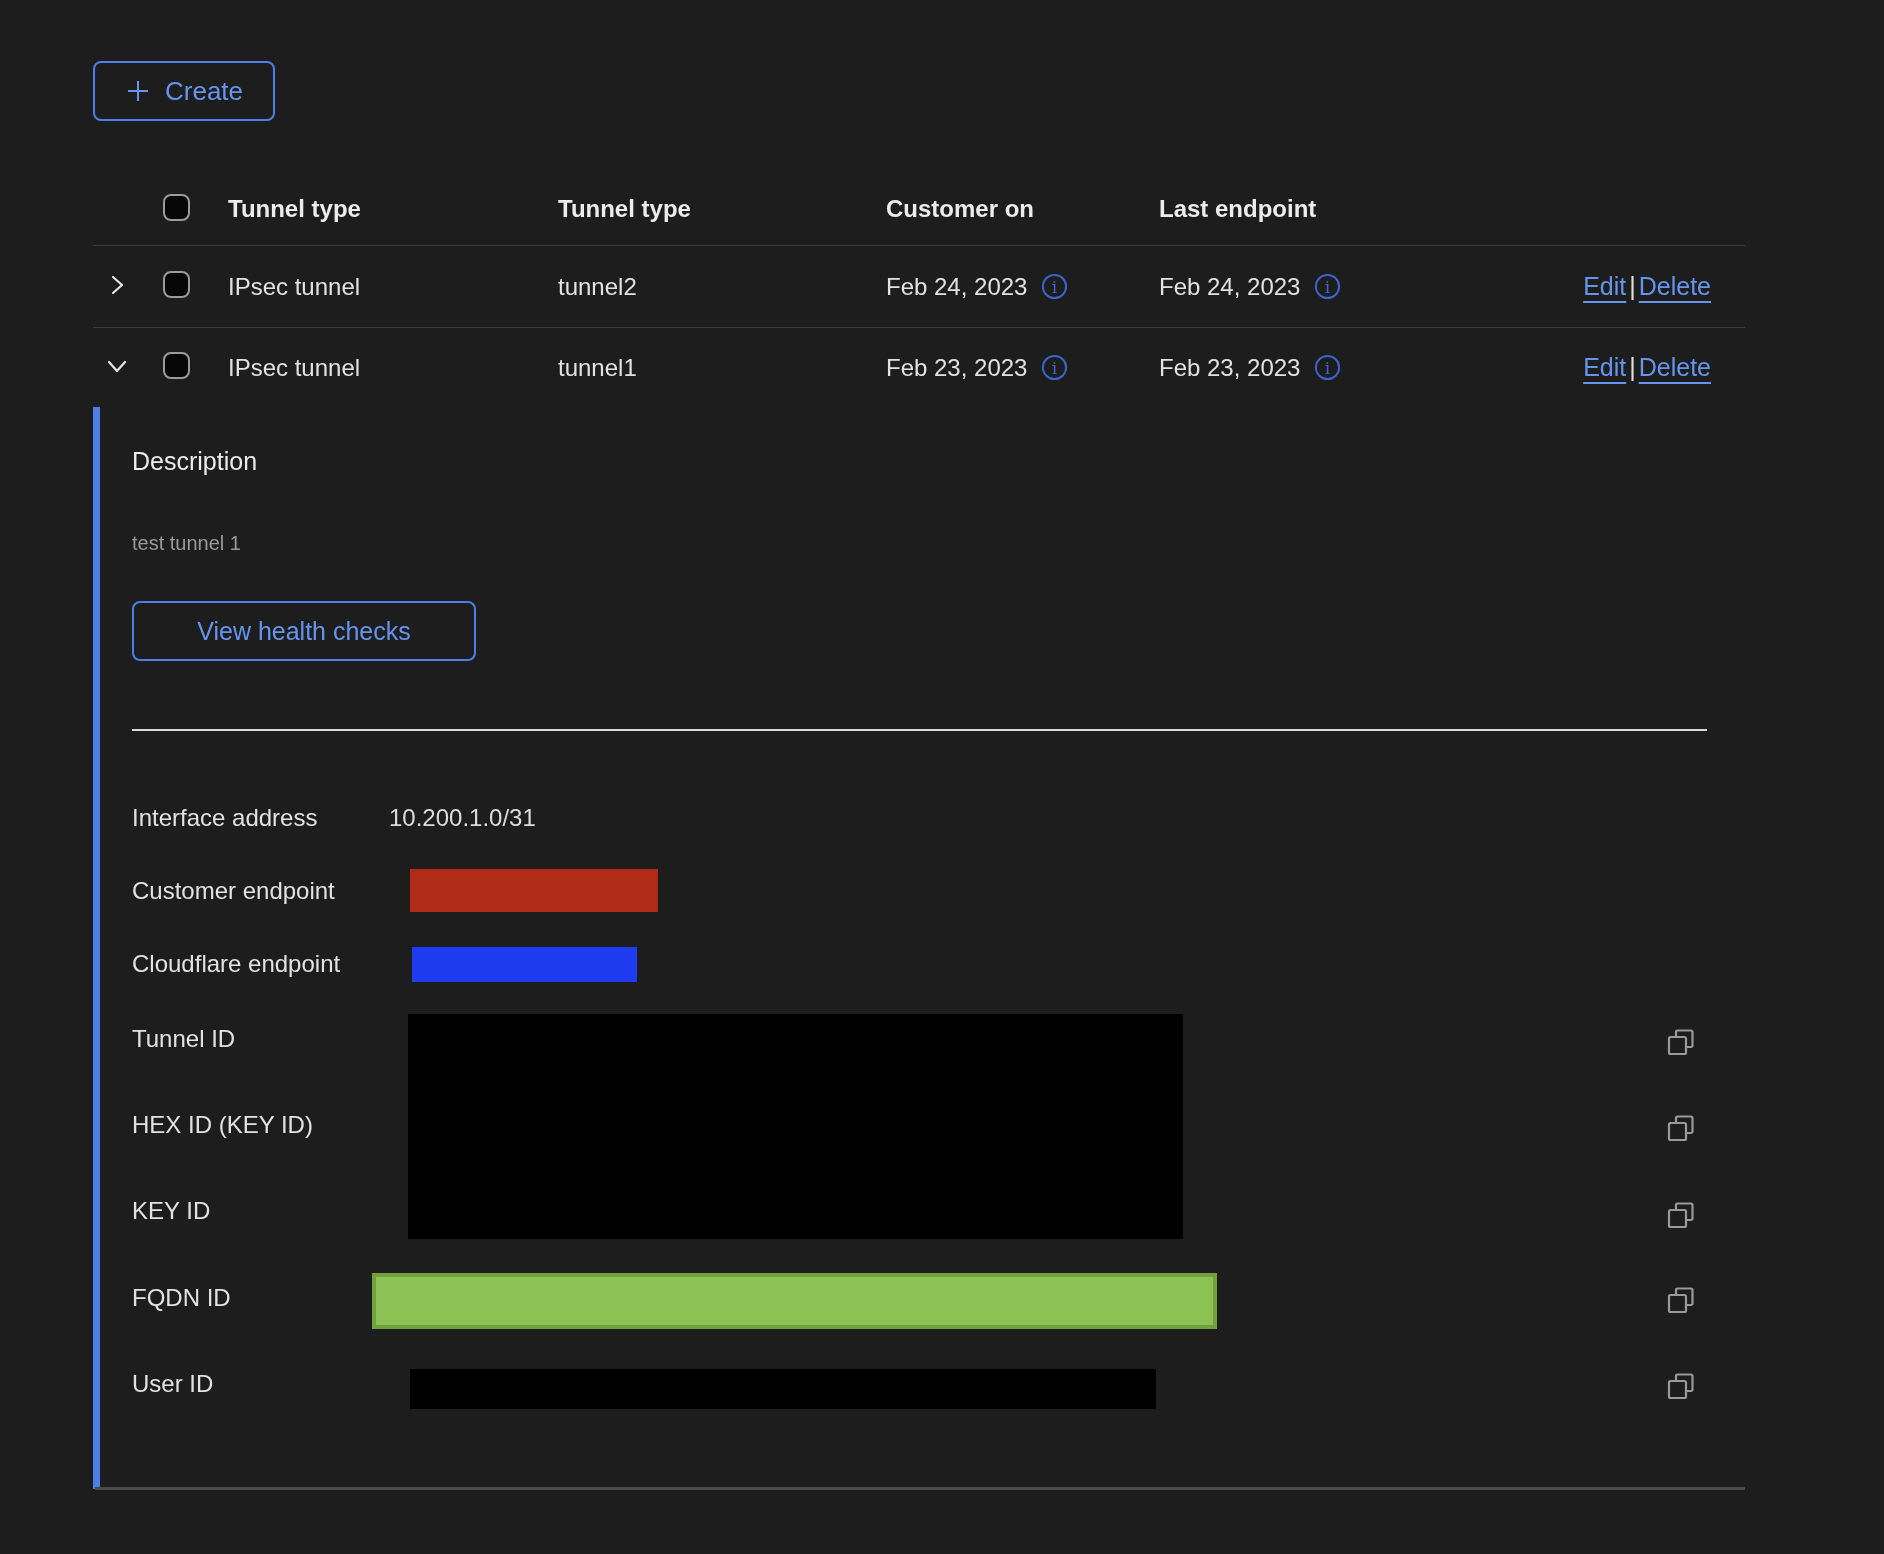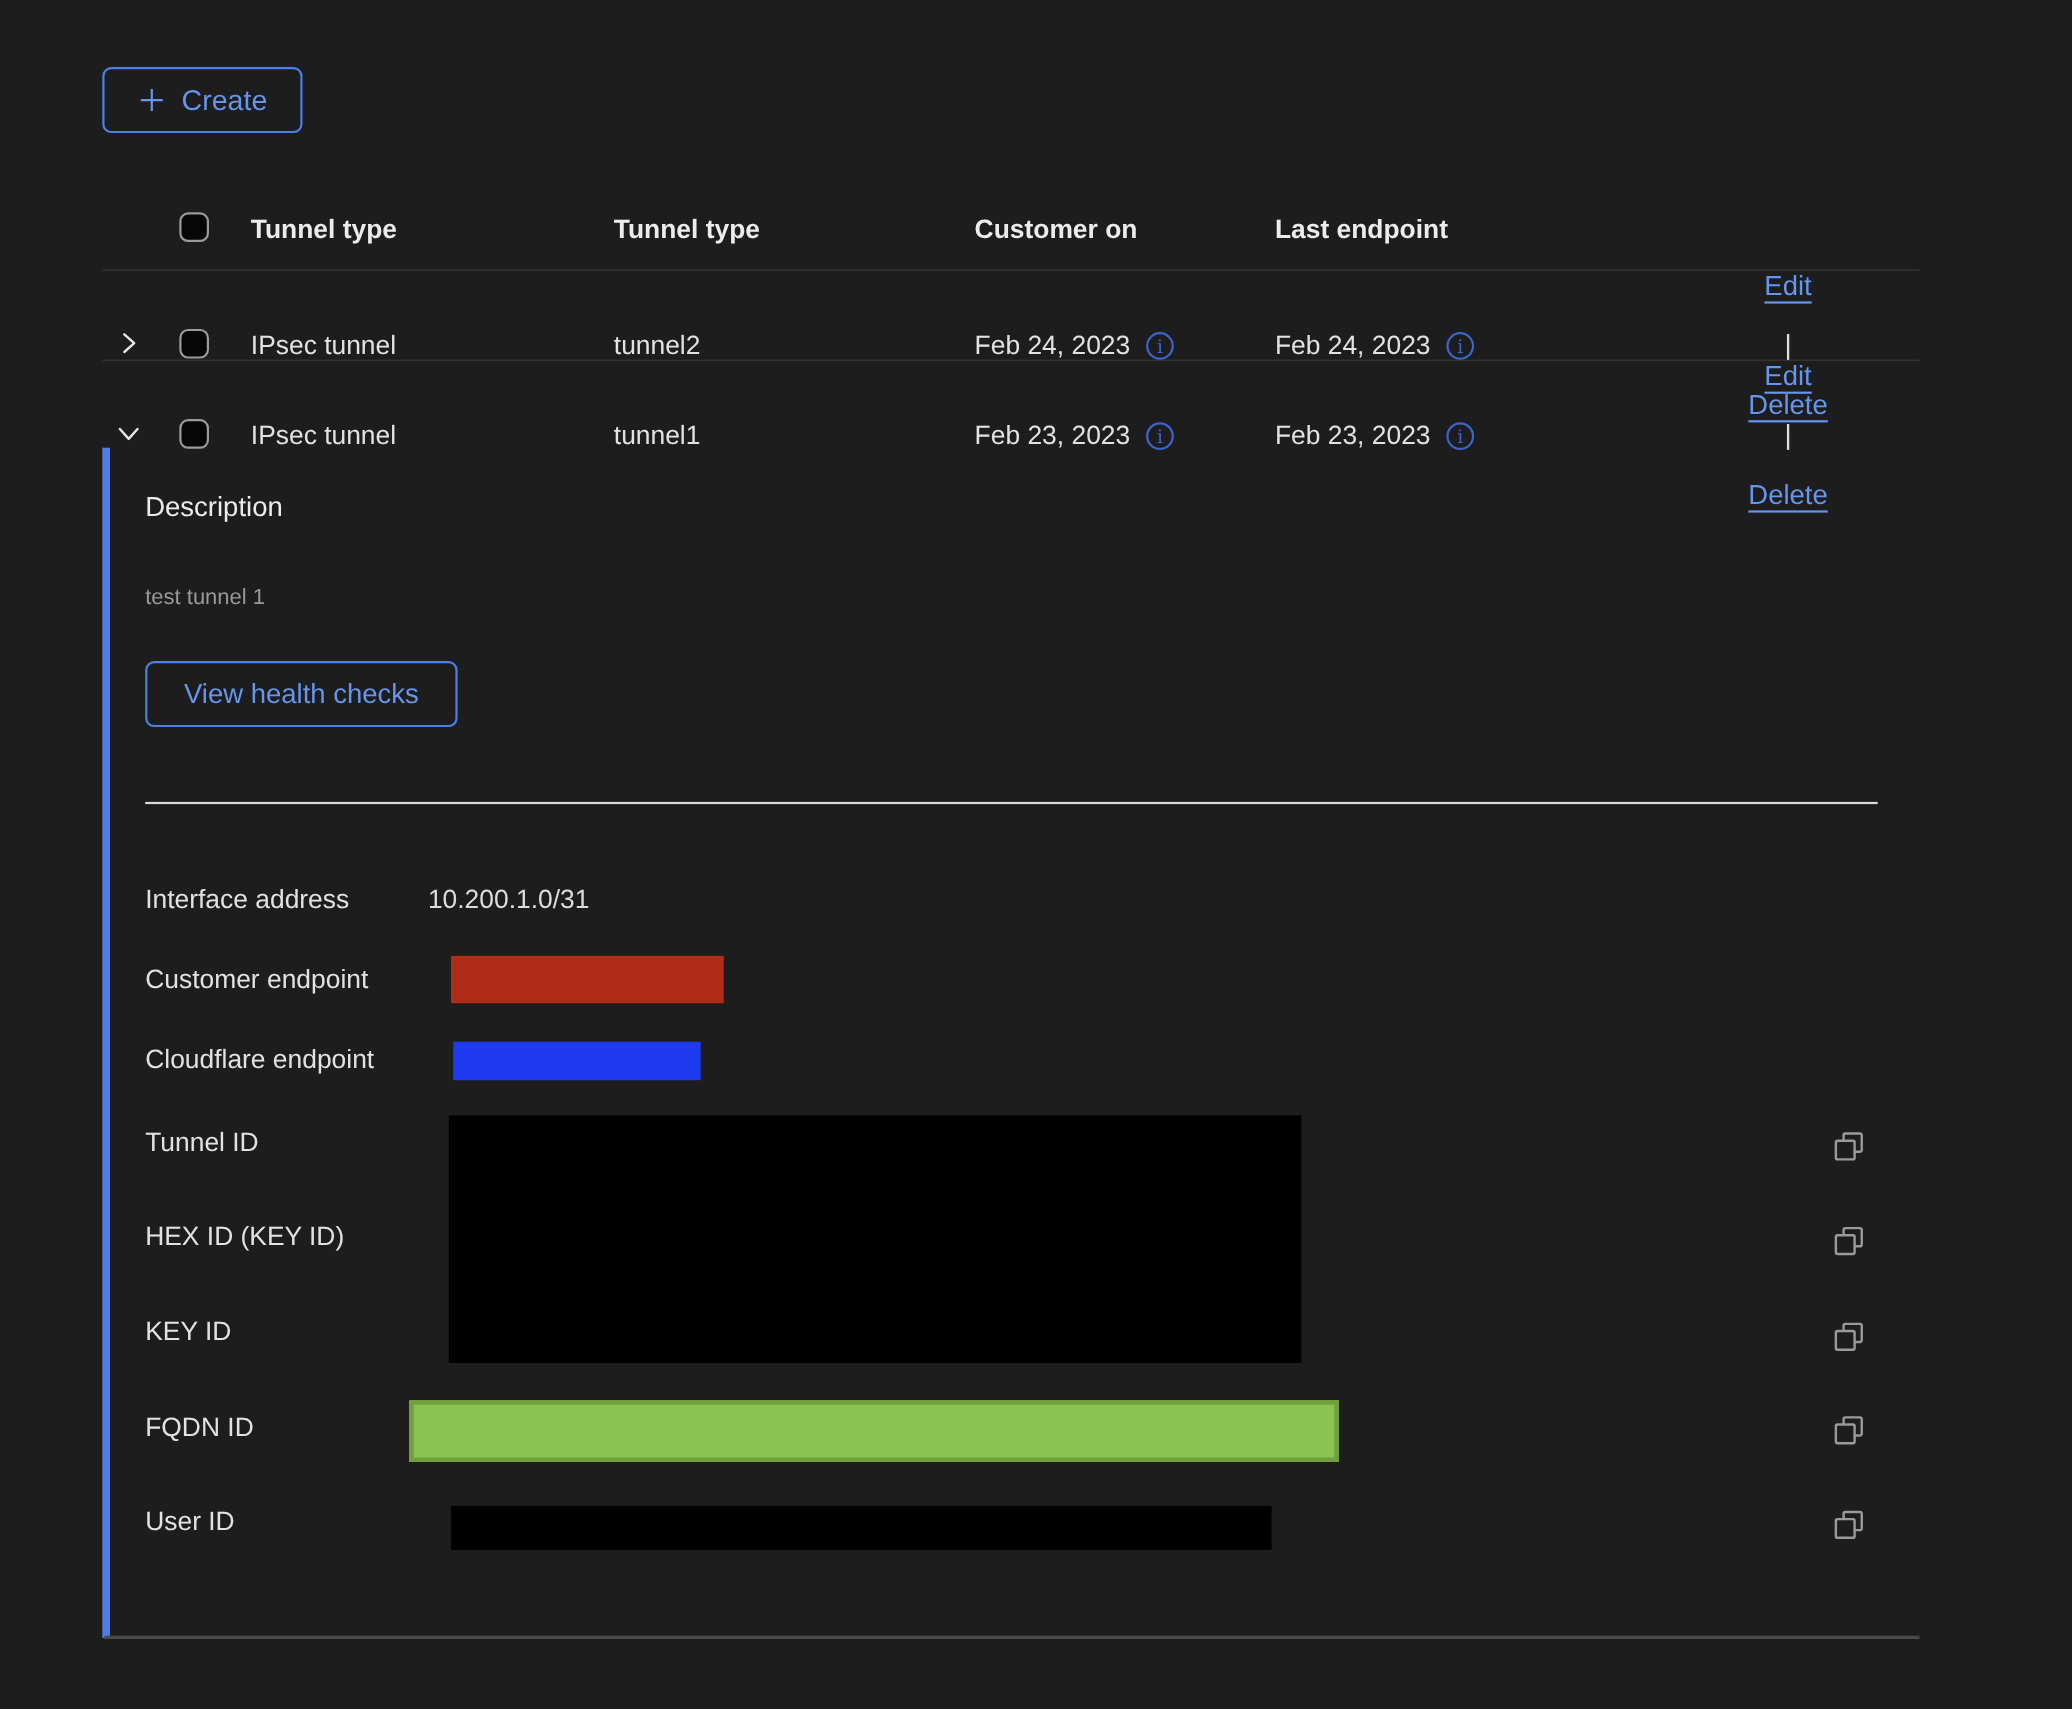--- a/index.html
+++ b/index.html
@@ -37,32 +37,32 @@
   .th{font-size:24px;font-weight:700;color:#ececec;}
   .td{font-size:24px;color:#e2e2e2;}
   .cb{
     display:inline-block;width:27px;height:27px;box-sizing:border-box;
     border:2px solid #9b9b9b;border-radius:8px;background:#070707;
     margin-left:15px;cursor:pointer;
   }
   .chev{display:inline-block;width:28px;height:28px;margin-left:10px;cursor:pointer;}
   .datecell{display:flex;align-items:center;gap:14px;}
   .info{width:27px;height:27px;display:inline-block;cursor:pointer;}
-  .actions{display:flex;align-items:center;gap:25px;justify-content:flex-end;padding-right:34px;flex-direction:column;}
+  .actions{display:flex;align-items:center;gap:3px;justify-content:flex-end;padding-right:34px;}
   .lnk{color:#6695ee;font-size:25px;text-decoration:underline;text-underline-offset:6px;text-decoration-thickness:1.5px;cursor:pointer;}
   .sep{color:#e0e0e0;font-size:25px;}
 
   
   .panel{position:relative;width:1652px;height:1085px;}
   .accent-bar{position:absolute;left:0;top:0;width:7px;height:1082px;background:#4d80e6;}
   .p-abs{position:absolute;}
   .desc-label{left:39px;top:40px;font-size:25px;color:#ececec;}
   .desc-text{left:39px;top:125px;font-size:20px;color:#9a9a9a;}
   .health-btn{
-    left:39px;top:194px;width:284px;height:60px;
+    left:39px;top:194px;width:344px;height:60px;
     display:flex;align-items:center;justify-content:center;
     background:transparent;border:2px solid #4d80e6;border-radius:8px;
     color:#6695ee;font-size:25px;font-family:inherit;cursor:pointer;box-sizing:border-box;
   }
   .white-divider{left:39px;top:322px;width:1575px;height:2px;background:#d9d9d9;}
   .fld{font-size:24px;color:#e2e2e2;left:39px;}
   .fld-val{font-size:24px;color:#dcdcdc;left:296px;}
   .t-interface{top:397px;} .v-interface{top:397px;}
   .t-customer{top:470px;}
   .t-cloudflare{top:543px;}

